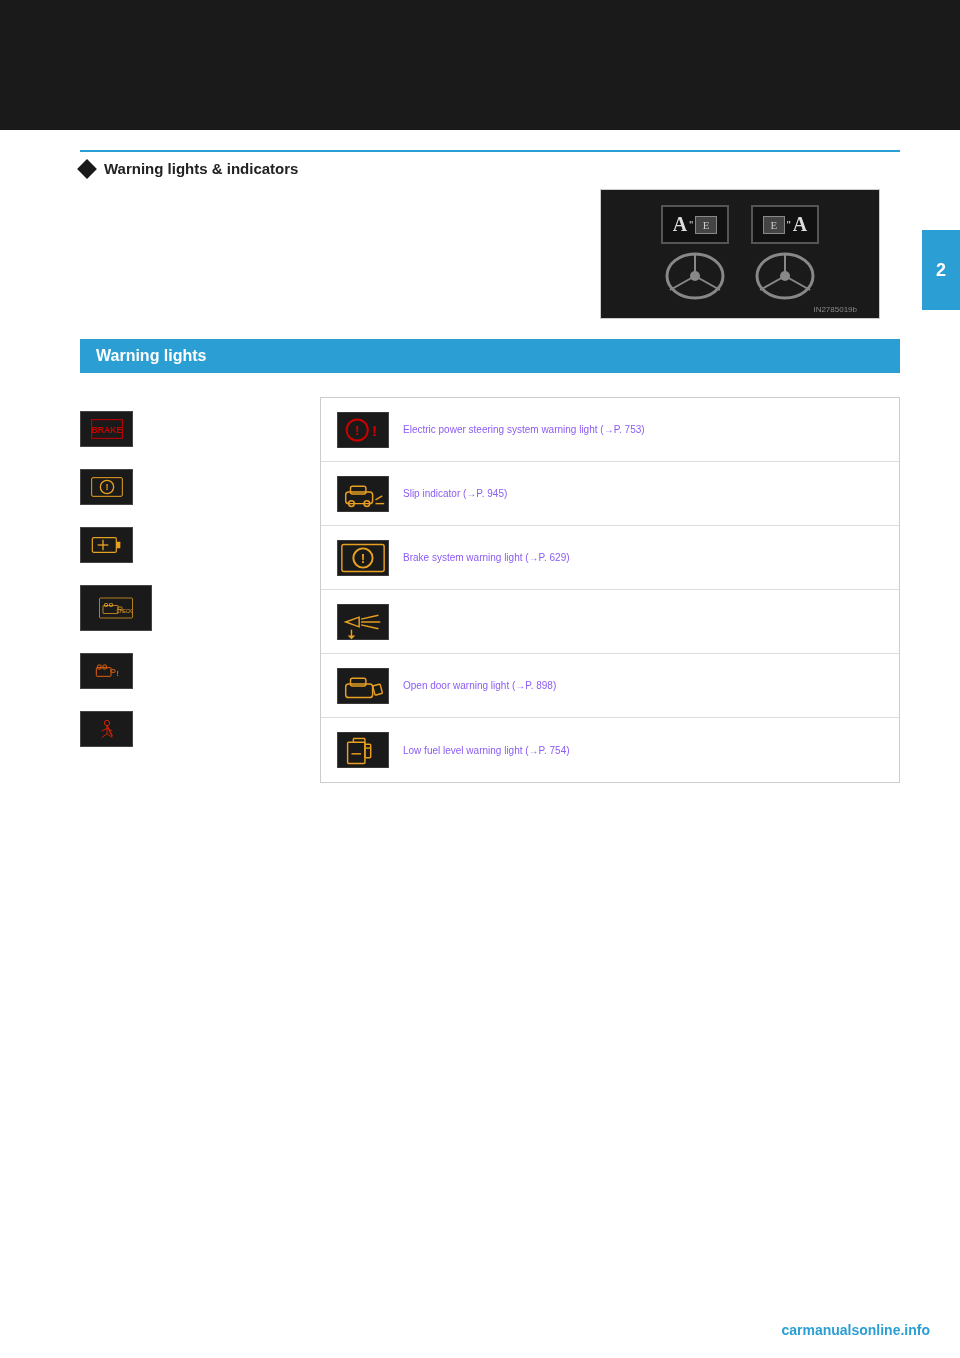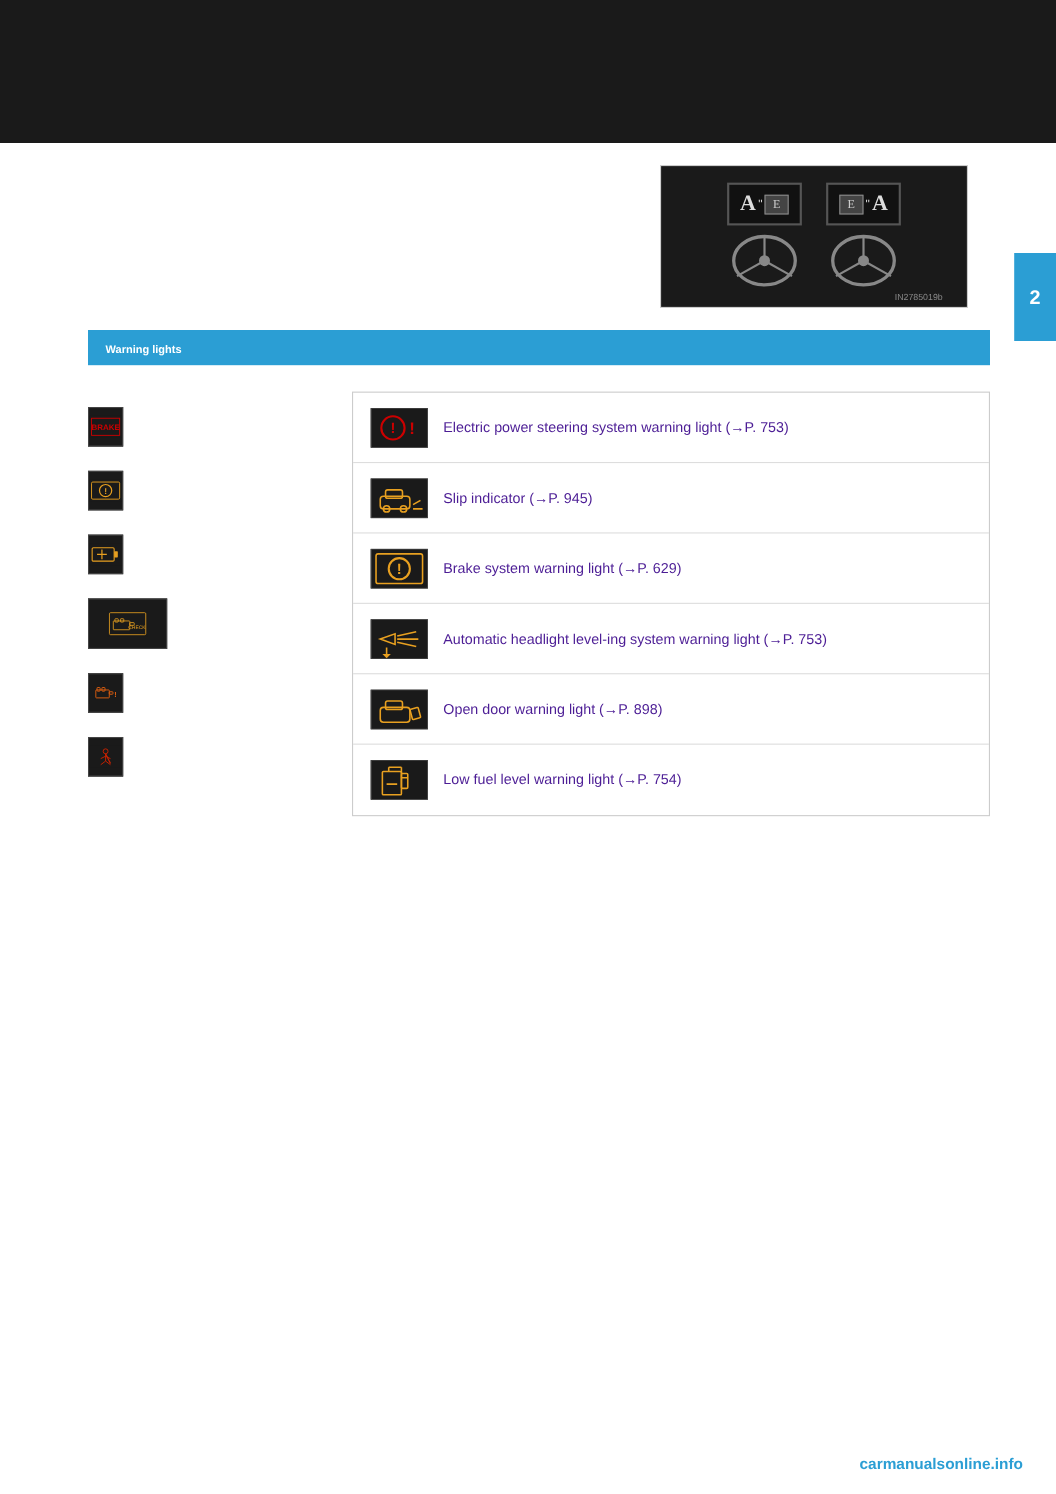--- a/index.html
+++ b/index.html
@@ -108,21 +108,21 @@
 
     
     .warning-lights-header {
       background: #2b9ed4;
       padding: 8px 16px;
       margin-bottom: 24px;
     }
 
     .warning-lights-title {
       color: #fff;
-      font-size: 10px;
+      font-size: 16px;
       font-weight: bold;
     }
 
     
     .bottom-logo {
       position: fixed;
       bottom: 20px;
       right: 30px;
       color: #2b9ed4;
       font-size: 14px;
@@ -151,21 +151,21 @@
     }
 
     .wl-left-item {
       display: flex;
       align-items: center;
       padding: 4px 0;
     }
 
     
     .svg-icon {
-      width: 32px;
+      width: 53px;
       height: 36px;
       background: #1a1a1a;
       display: flex;
       align-items: center;
       justify-content: center;
       border: 1px solid #444;
     }
 
     .svg-icon svg {
       width: 36px;
@@ -188,36 +188,40 @@
       width: 52px;
       height: 36px;
       background: #1a1a1a;
       border: 1px solid #444;
       display: flex;
       align-items: center;
       justify-content: center;
     }
 
     .desc-row-text {
-      font-size: 13px;
+      font-size: 10px;
       line-height: 1.5;
-      color: #4c1d95;
+      color: #8b5cf6;
     }
   </style>
 </head>
 <body>
 
 <div class="top-bar"></div>
 
 <div class="right-tab">
   <span>2</span>
 </div>
 
 <div class="main-content">
 
+  <div class="section-header">
+    <div class="diamond"></div>
+    <span class="section-title-text">Warning lights &amp; indicators</span>
+  </div>
 
   <div class="illustration-area">
     <div class="illustration-box">
       <div class="illus-inner">
 
         <div style="display:flex; flex-direction:column; align-items:center; gap:4px;">
           <div style="background:#111; border:2px solid #555; padding:6px 10px; display:flex; align-items:center; gap:2px;">
             <span style="color:#ddd; font-size:20px; font-family:serif; font-weight:bold;">A</span>
             <span style="color:#ddd; font-size:11px;">"</span>
             <div style="background:#444; border:1px solid #888; width:22px; height:18px; display:flex; align-items:center; justify-content:center;">
@@ -427,23 +431,20 @@
 
               <line x1="20" y1="9" x2="38" y2="5" stroke="#e8a020" stroke-width="1.5"></line>
               <line x1="20" y1="12" x2="40" y2="12" stroke="#e8a020" stroke-width="1.5"></line>
               <line x1="20" y1="15" x2="38" y2="19" stroke="#e8a020" stroke-width="1.5"></line>
 
               <line x1="10" y1="20" x2="10" y2="28" stroke="#e8a020" stroke-width="1.5"></line>
               <polygon points="6,26 10,30 14,26" fill="#e8a020"></polygon>
             </g>
           </svg>
         </div>
-        <div class="desc-row-text">
-          <span>Automatic headlight level-ing system warning light (→P. 753)</span>
-        </div>
       </div>
 
       <div class="desc-row">
         <div class="desc-row-icon">
           <svg viewBox="0 0 52 36" width="52" height="36">
             <rect width="52" height="36" fill="#1a1a1a"></rect>
 
             <g transform="translate(4, 4)">
 
               <rect x="4" y="12" width="28" height="14" rx="3" fill="none" stroke="#e8a020" stroke-width="1.5"></rect>

